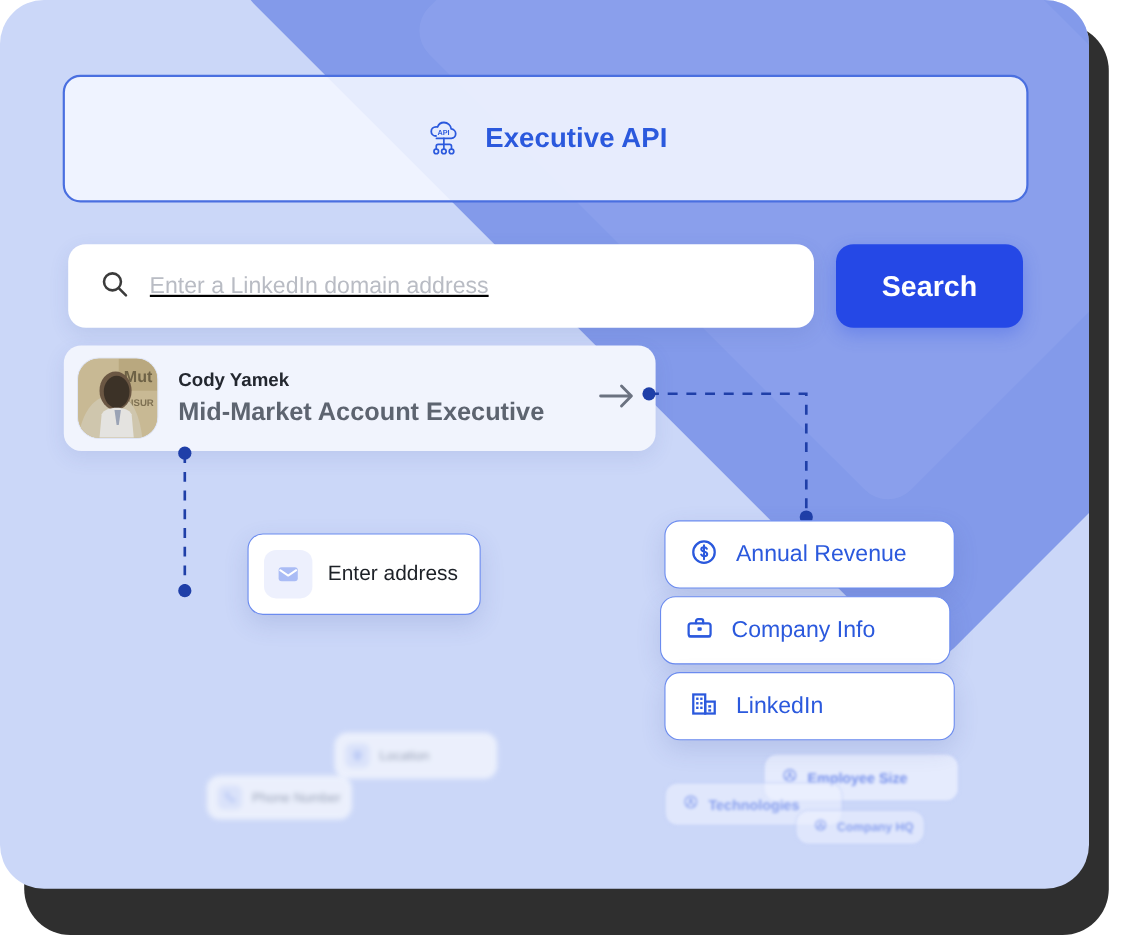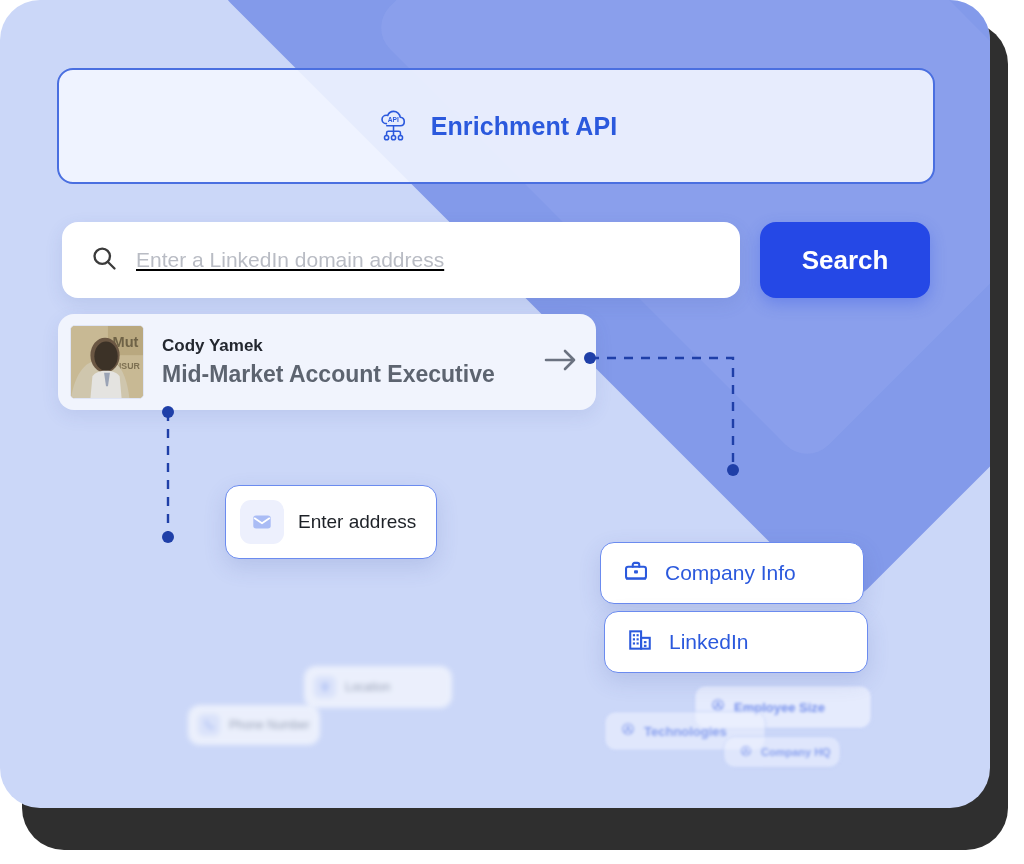--- a/index.html
+++ b/index.html
@@ -159,21 +159,21 @@
     background: #f1f4fd;
     border-radius: 16px;
     display: flex;
     align-items: center;
     padding: 0 18px 0 12px;
     gap: 18px;
     box-shadow: 0 6px 18px rgba(60,80,160,0.10);
   }
   .avatar {
     width: 74px; height: 74px;
-    border-radius: 5px;
+    border-radius: 20px;
     overflow: hidden;
     flex: 0 0 auto;
     position: relative;
     background: #c9bb92;
     border: 1px solid #dfe5f6;
   }
   .avatar svg { display: block; width: 100%; height: 100%; }
   .profile-text { flex: 1; display: flex; flex-direction: column; gap: 5px; }
   .profile-name { font-size: 17px; font-weight: bold; color: #23272f; }
   .profile-role { font-size: 23px; font-weight: bold; color: #5d6470; }
@@ -259,21 +259,21 @@
         <span>
           <svg class="api-icon" viewBox="0 0 40 40" fill="none">
             <path d="M12 17.5c-2.6 0-4.6-2-4.6-4.4s2-4.4 4.6-4.4c.5 0 1 .08 1.45.23C14.3 6.4 16.7 4.6 19.6 4.6c3.6 0 6.6 2.7 6.9 6.2 2.4.25 4.3 2.2 4.3 4.6 0 2.3-1.8 4.2-4.1 4.4H12.4" stroke="#2B59DD" stroke-width="1.7" stroke-linecap="round" stroke-linejoin="round"></path>
             <text x="19.2" y="16.2" font-family="Liberation Sans, sans-serif" font-size="7" font-weight="bold" fill="#2B59DD" text-anchor="middle">API</text>
             <path d="M19.5 19.8v4.6M12.2 30v-2.6a1.8 1.8 0 0 1 1.8-1.8h11a1.8 1.8 0 0 1 1.8 1.8V30M19.5 25.6V30" stroke="#2B59DD" stroke-width="1.6" stroke-linecap="round"></path>
             <circle cx="12.2" cy="32.3" r="2.2" stroke="#2B59DD" stroke-width="1.6"></circle>
             <circle cx="19.5" cy="32.3" r="2.2" stroke="#2B59DD" stroke-width="1.6"></circle>
             <circle cx="26.8" cy="32.3" r="2.2" stroke="#2B59DD" stroke-width="1.6"></circle>
           </svg>
         </span>
-        <span class="header-title">Enrichment API</span>
+        <span class="header-title">Executive API</span>
       </div>
     </div>
 
     <div class="search-row">
       <div class="search-box">
         <span>
           <svg class="search-icon" viewBox="0 0 24 24" fill="none">
             <circle cx="10.5" cy="10.5" r="6.6" stroke="#3b3b3b" stroke-width="2"></circle>
             <path d="M15.4 15.4 21 21" stroke="#3b3b3b" stroke-width="2" stroke-linecap="round"></path>
           </svg>
@@ -374,20 +374,29 @@
         <svg viewBox="0 0 24 24" fill="none">
           <rect x="2.5" y="5" width="19" height="14" rx="3" fill="#aabcf5"></rect>
           <path d="M4 8l8 5.4L20 8" stroke="#ffffff" stroke-width="1.9" stroke-linecap="round" stroke-linejoin="round"></path>
         </svg>
       </span>
       <span class="left-card-label">Enter address</span>
     </div>
 
 
 
+    <div class="info-card right-card" style="left:604px; top:473px; width:264px; height:62px; z-index:4;">
+      <span>
+        <svg viewBox="0 0 24 24" fill="none">
+          <circle cx="12" cy="12" r="9" stroke="#2b59dd" stroke-width="1.9"></circle>
+          <path d="M14.4 9.1c-.5-.9-1.4-1.3-2.4-1.3-1.3 0-2.3.7-2.3 1.8 0 2.5 5 1.3 5 3.9 0 1.2-1.1 1.9-2.5 1.9-1.1 0-2.1-.5-2.6-1.4M12 6.1v11.8" stroke="#2b59dd" stroke-width="1.7" stroke-linecap="round"></path>
+        </svg>
+      </span>
+      <span class="right-card-label">Annual Revenue</span>
+    </div>
 
     <div class="info-card right-card" style="left:600px; top:542px; width:264px; height:62px; z-index:4;">
       <span>
         <svg viewBox="0 0 24 24" fill="none">
           <rect x="2.8" y="8" width="18.4" height="11" rx="2" stroke="#2b59dd" stroke-width="1.9"></rect>
           <path d="M9 8V6.2A1.7 1.7 0 0 1 10.7 4.5h2.6A1.7 1.7 0 0 1 15 6.2V8" stroke="#2b59dd" stroke-width="1.9" stroke-linecap="round"></path>
           <rect x="10.2" y="11.2" width="3.6" height="3" rx="0.8" fill="#2b59dd"></rect>
           <path d="M2.8 19h18.4" stroke="#2b59dd" stroke-width="1.9"></path>
         </svg>
       </span>

